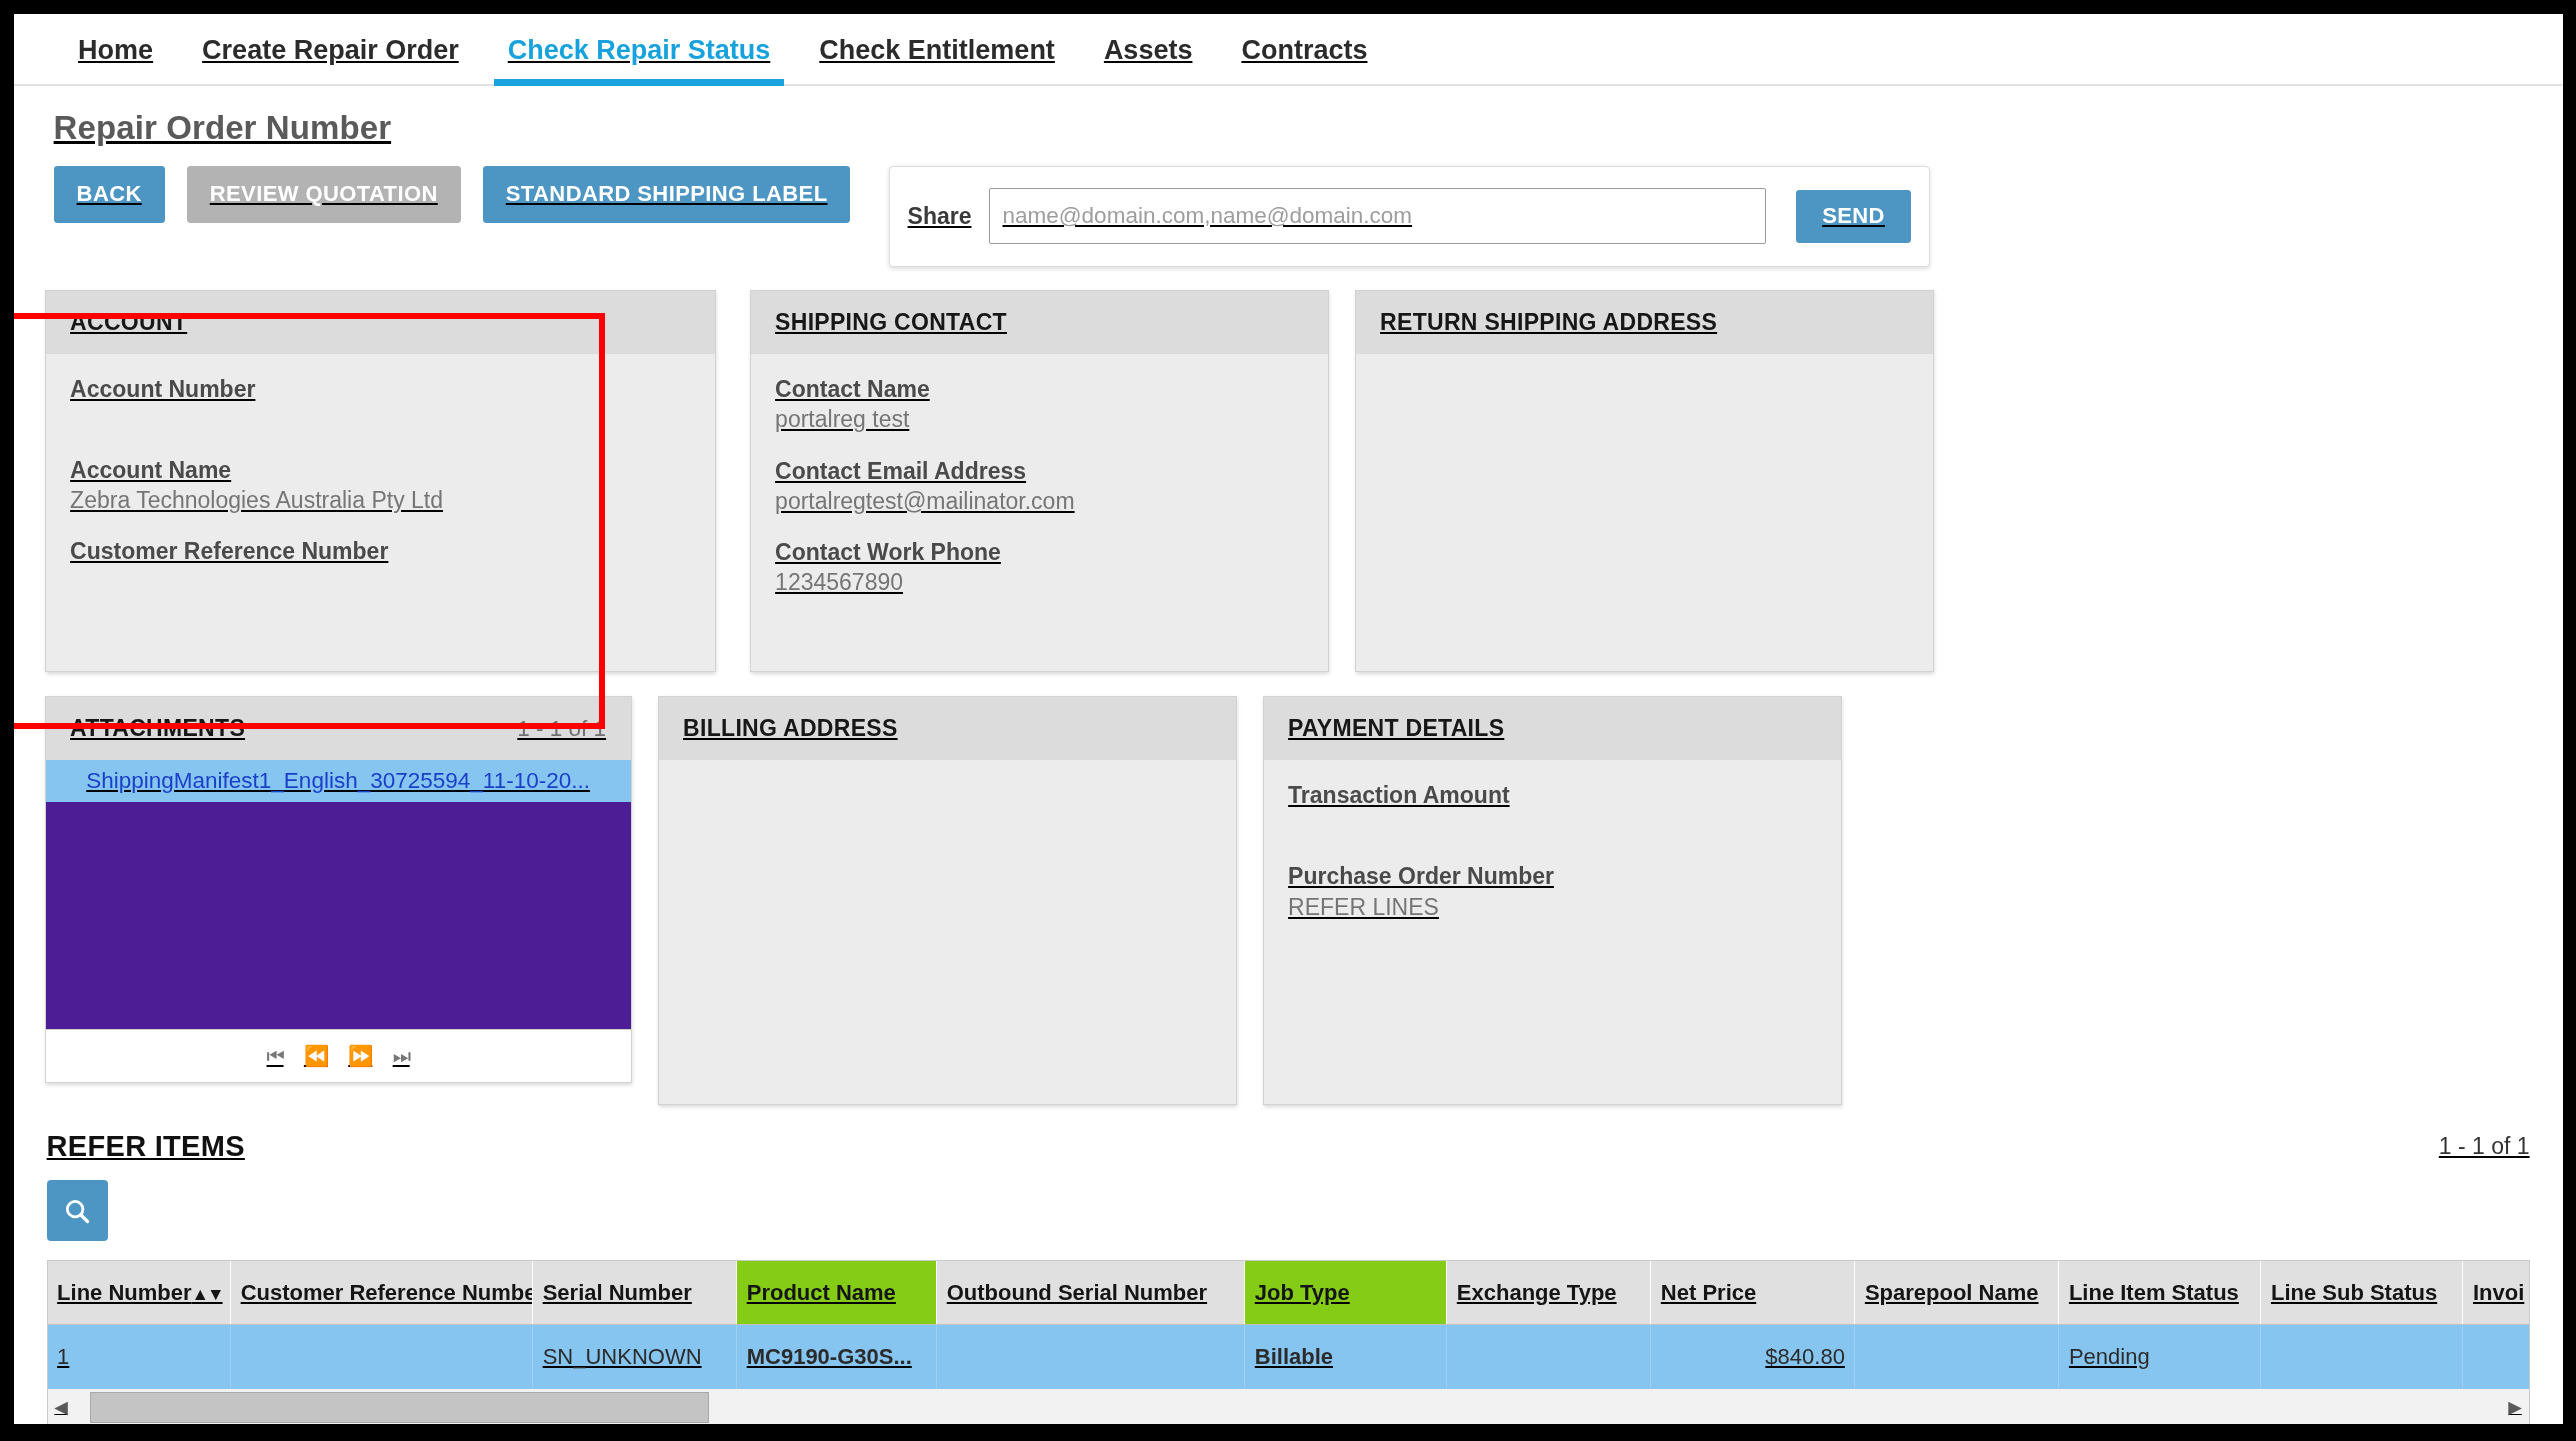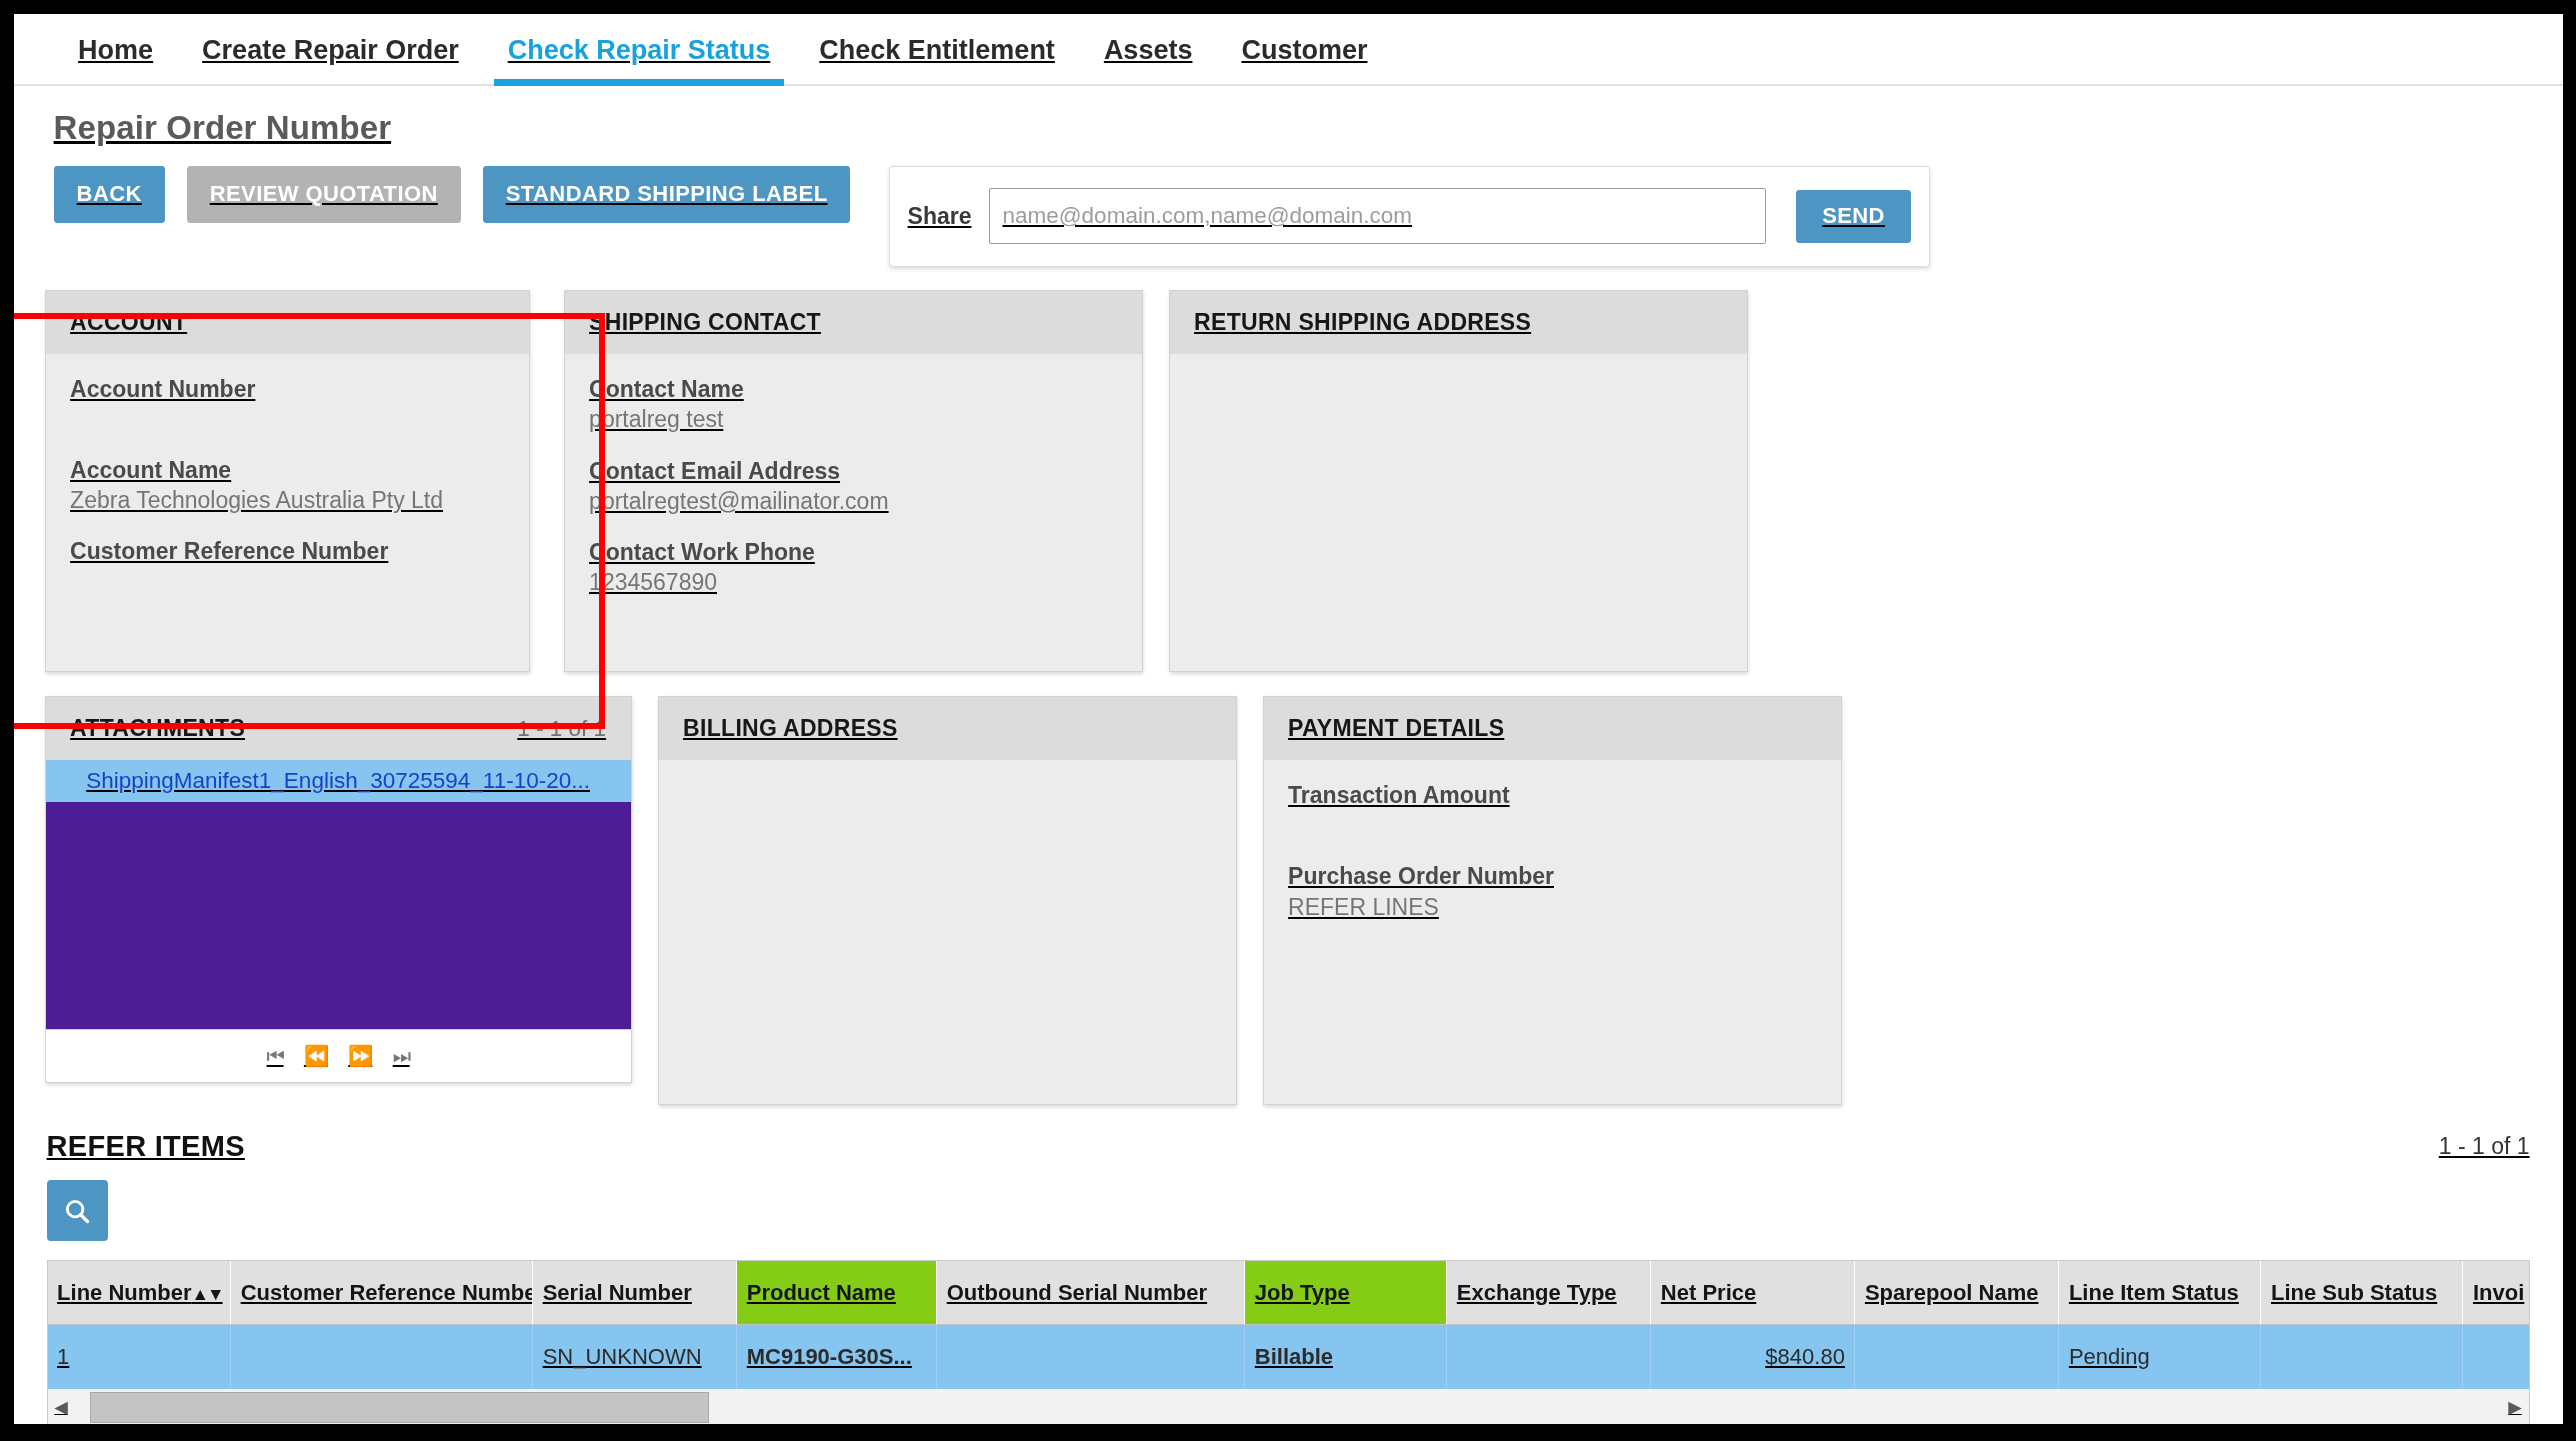--- a/index.html
+++ b/index.html
@@ -161,21 +161,21 @@
     line-height: 1.32;
   }
   .fld-value {
     font-size: 23px;
     color: #757575;
     line-height: 1.34;
   }
   .fld-spacer { height: 30px; }
 
   
-  .p-account  { width: 485px; height: 382px; }
+  .p-account  { width: 671px; height: 382px; }
   .p-ship     { width: 579px; height: 382px; margin-left: 8px; }
   .p-return   { width: 579px; height: 382px; }
   .p-attach   { width: 587px; height: 387px; background:#fff; padding:0; display:flex; flex-direction:column; }
   .p-pay      { width: 579px; height: 409px; }
   .p-bill     { width: 579px; height: 409px; }
 
   .panel-row-2 { margin-top: 24.5px; }
 
   
   .attach-list { flex: 1; background: #4c1d95; text-align: center; }
@@ -307,21 +307,21 @@
 <body>
 
 <div id="frame">
 
   <div class="navbar">
     <div class="nav-tab"><span>Home</span></div>
     <div class="nav-tab"><span>Create Repair Order</span></div>
     <div class="nav-tab active"><span>Check Repair Status</span></div>
     <div class="nav-tab"><span>Check Entitlement</span></div>
     <div class="nav-tab"><span>Assets</span></div>
-    <div class="nav-tab"><span>Customer</span></div>
+    <div class="nav-tab"><span>Contracts</span></div>
   </div>
 
   <div class="page-title">Repair Order Number</div>
 
   <div class="toolbar">
     <button class="btn btn-blue">BACK</button>
     <button class="btn btn-grey">REVIEW QUOTATION</button>
     <button class="btn btn-blue">STANDARD SHIPPING LABEL</button>
 
     <div class="share-box">

